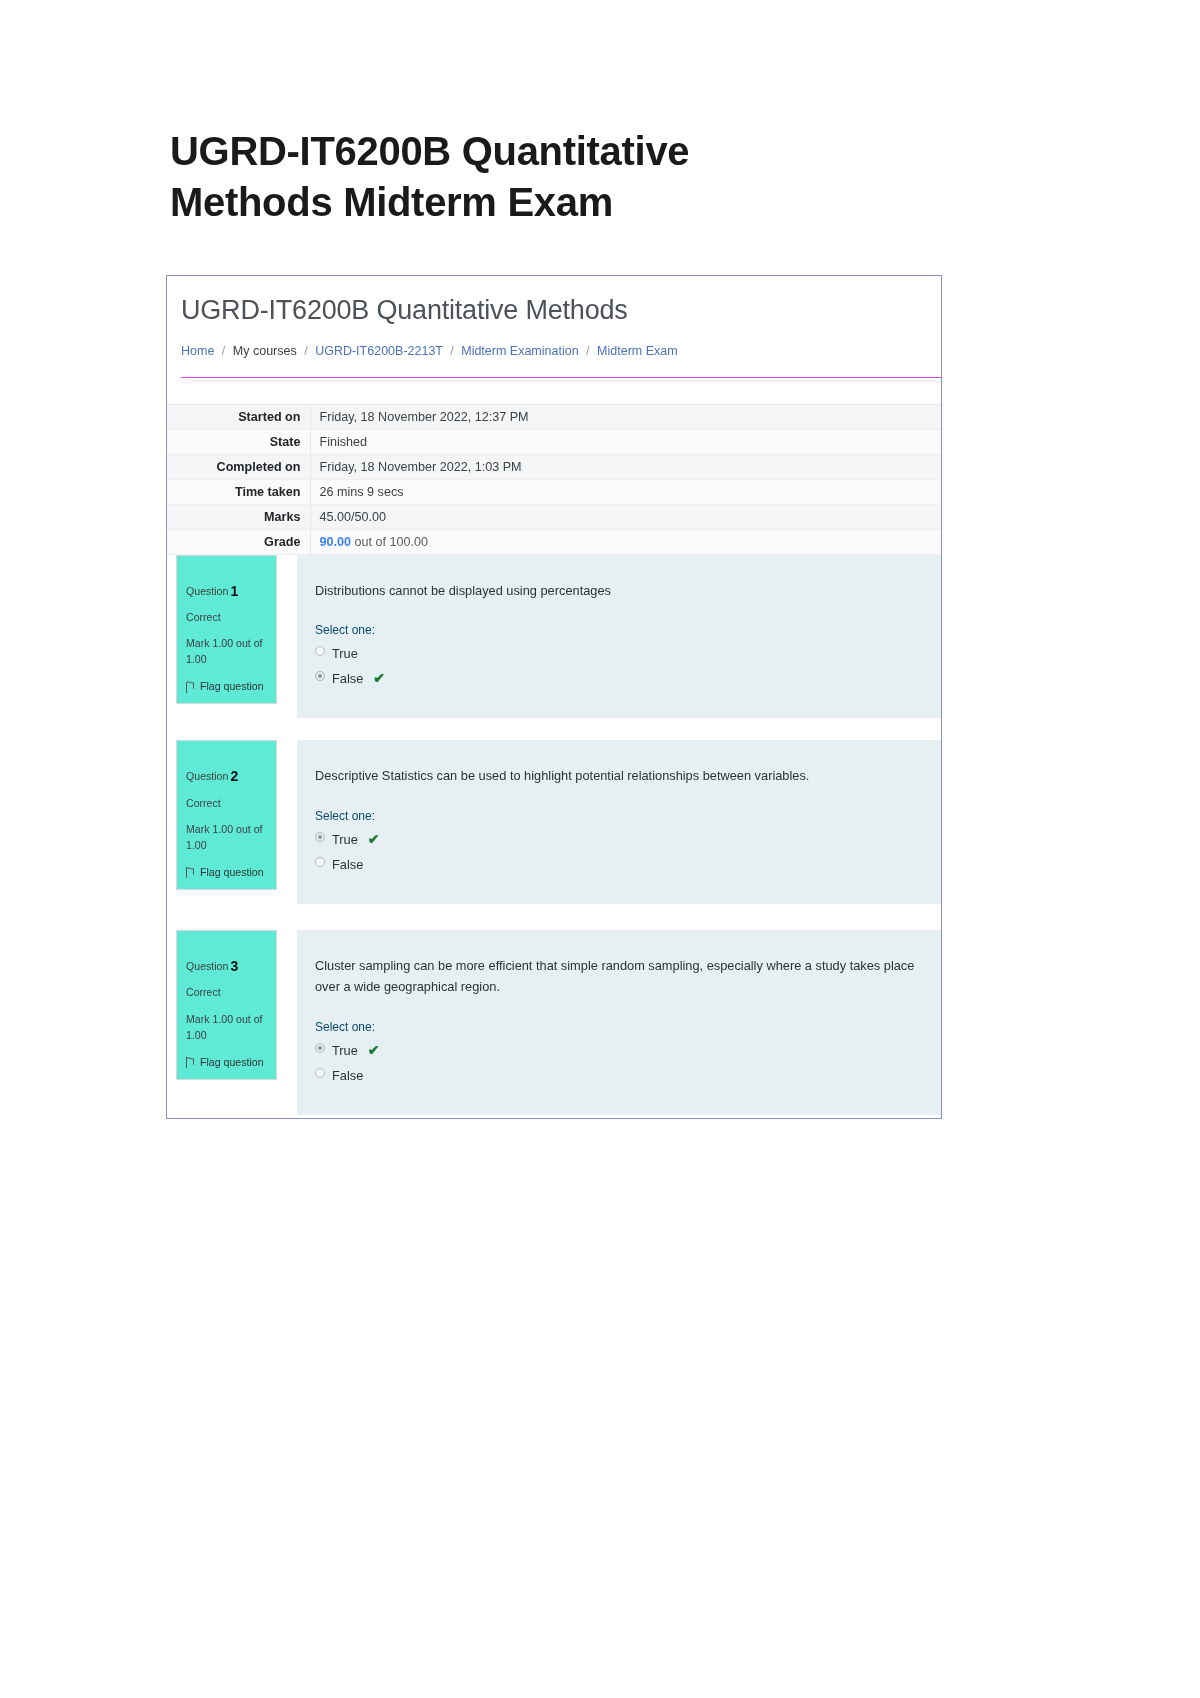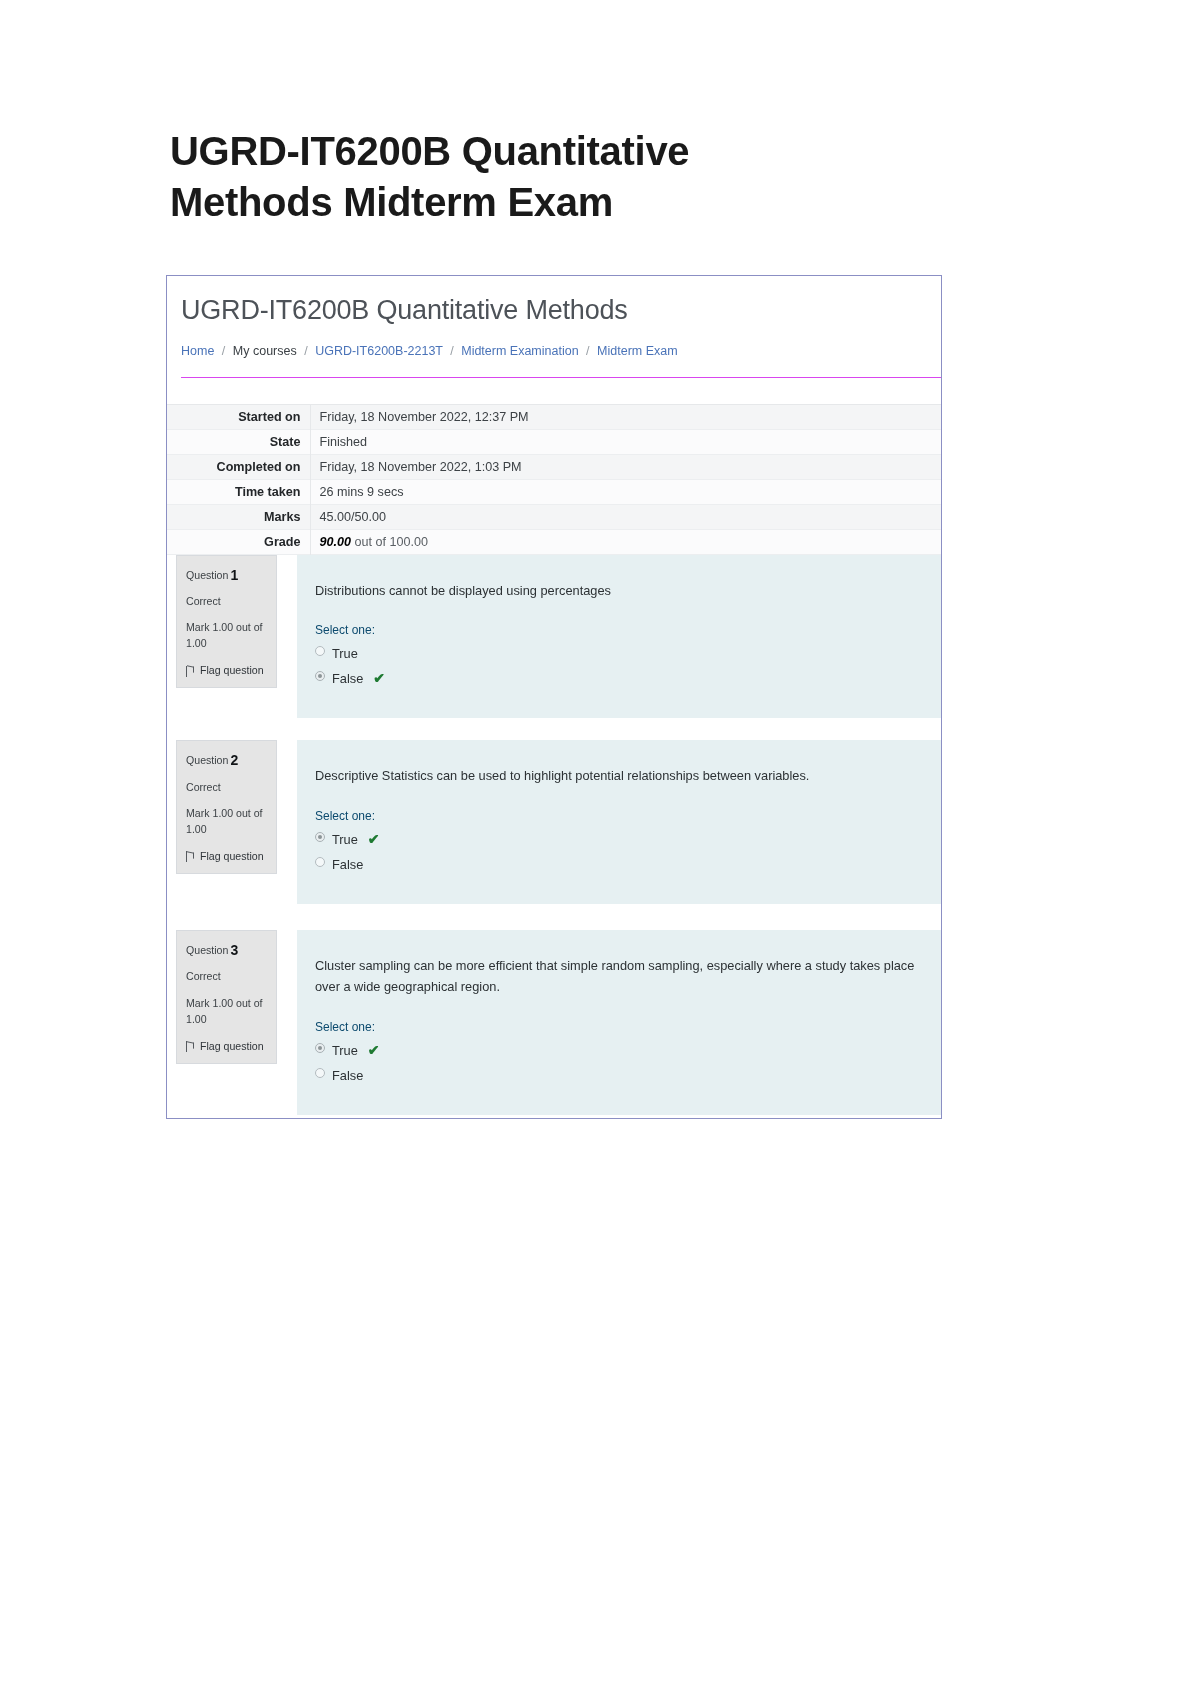--- a/index.html
+++ b/index.html
@@ -106,40 +106,39 @@
   }
   .summary-table td {
     text-align: left;
     color: #3d4246;
     padding: 5px 0 5px 9px;
     border-left: 1px solid #e6e8ea;
     font-weight: 400;
   }
   .grade-strong {
     font-weight: 700;
-    color: #000000;
-    font-style: italic;
+    color: #3b82f6;
   }
   .grade-rest { color: #5a5f64; }
 
   
   .question-row {
     display: flex;
     align-items: flex-start;
     background: #ffffff;
     padding: 0;
   }
   .q-spacer-left { width: 9px; flex: 0 0 9px; }
 
   .q-info {
     width: 101px;
     flex: 0 0 101px;
     border: 1px solid #d7dade;
-    background: #e5e5e5;
-    padding: 9px 8px 9px 9px;
+    background: #5eead4;
+    padding: 25px 8px 9px 9px;
     font-size: 10.6px;
     color: #3d4246;
     line-height: 1.45;
   }
   .q-info .q-num-line {
     color: #3d4246;
     margin-bottom: 9px;
     font-size: 10.6px;
   }
   .q-info .q-num {

